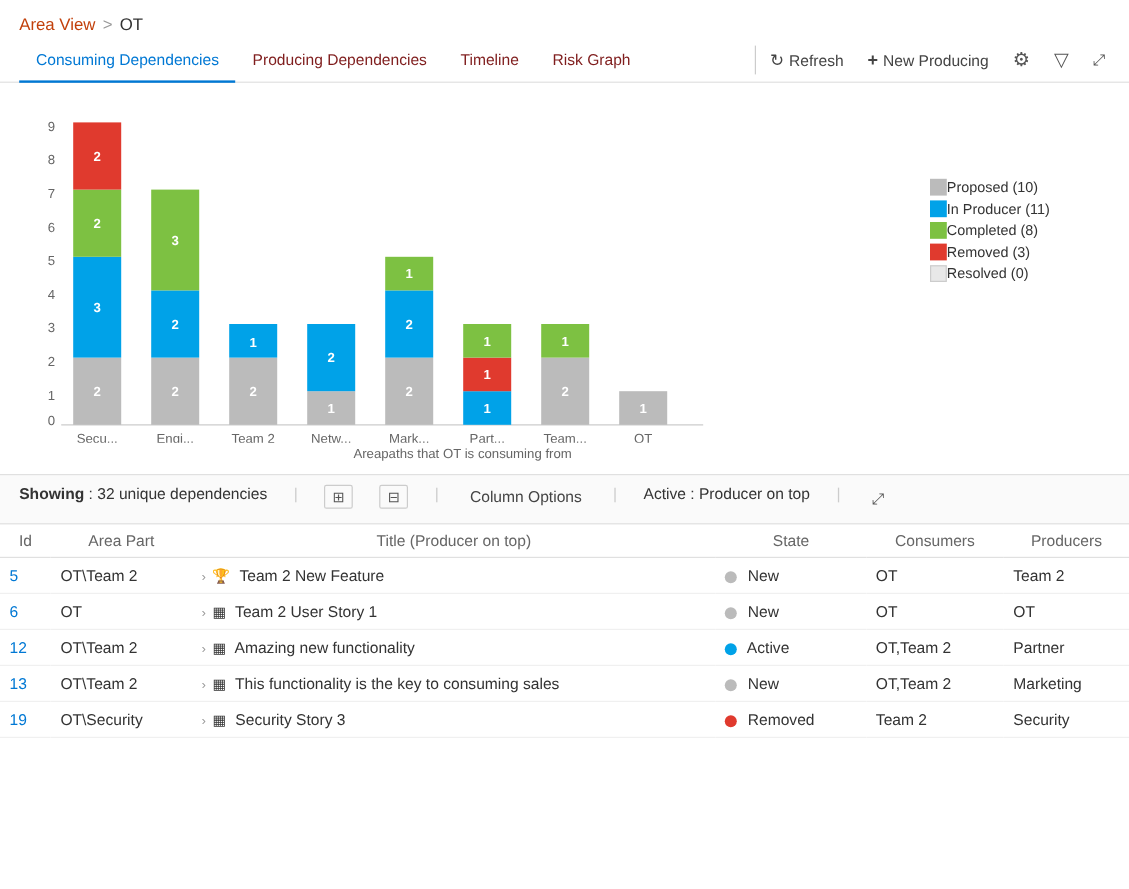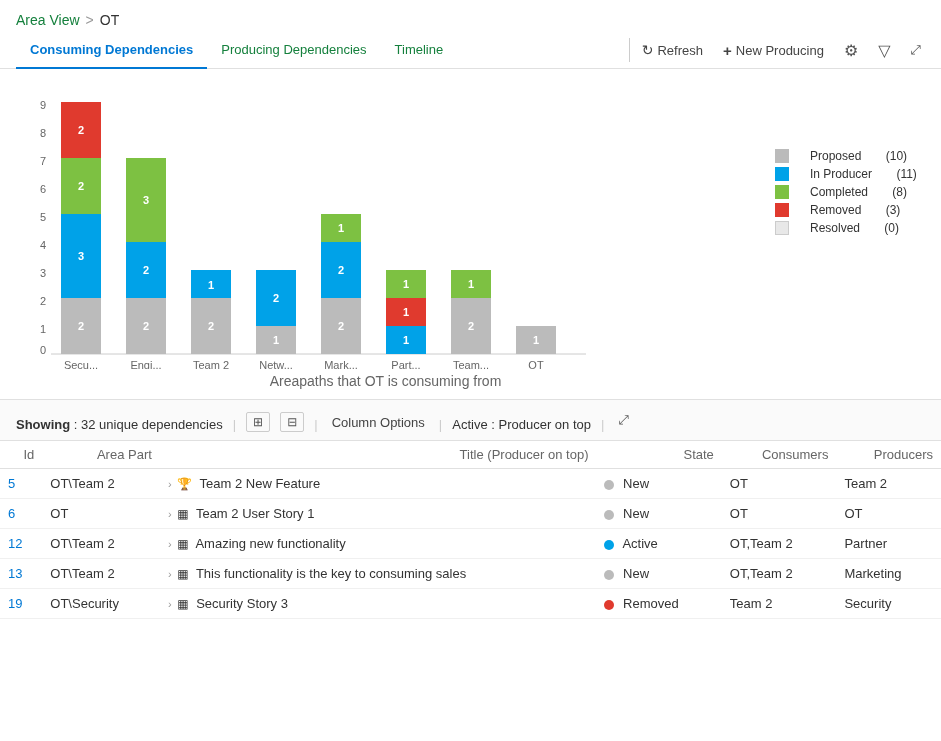--- a/index.html
+++ b/index.html
@@ -6,48 +6,48 @@
     body { font-family: 'Segoe UI', Arial, sans-serif; font-size: 13px; color: #333; background: #fff; }
 
     .header-breadcrumb {
       padding: 12px 16px 4px;
       font-size: 14px;
       color: #666;
       display: flex;
       align-items: center;
       gap: 6px;
     }
-    .header-breadcrumb .area-view { color: #15803d; cursor: pointer; }
+    .header-breadcrumb .area-view { color: #c2410c; cursor: pointer; }
     .header-breadcrumb .separator { color: #999; }
     .header-breadcrumb .current { color: #333; font-weight: 500; }
 
     .tabs-bar {
       display: flex;
       align-items: center;
       border-bottom: 1px solid #e0e0e0;
       padding: 0 16px;
     }
     .tabs-left {
       display: flex;
       align-items: center;
       flex: 1;
     }
     .tab-item {
       padding: 10px 14px;
       cursor: pointer;
-      color: #15803d;
+      color: #7f1d1d;
       font-size: 13px;
       white-space: nowrap;
       border-bottom: 2px solid transparent;
       margin-bottom: -1px;
     }
     .tab-item.active {
       color: #0078d4;
       border-bottom: 2px solid #0078d4;
-      font-weight: 700;
+      font-weight: 400;
     }
 
     .tabs-separator { width: 1px; height: 24px; background: #ccc; margin: 0 8px; }
     .tabs-actions {
       display: flex;
       align-items: center;
       gap: 12px;
     }
     .action-btn {
       display: flex;
@@ -80,37 +80,37 @@
       position: relative;
     }
     .chart-legend {
       min-width: 150px;
       padding-top: 60px;
       font-size: 12px;
     }
     .legend-item {
       display: flex;
       align-items: center;
-      gap: 21px;
+      gap: 0;
       margin-bottom: 4px;
     }
     .legend-swatch {
       width: 14px;
       height: 14px;
       flex-shrink: 0;
     }
 
     
     .showing-bar {
       display: flex;
-      align-items: flex-end;
+      align-items: flex-start;
       padding: 8px 16px;
       border-top: 1px solid #e0e0e0;
       border-bottom: 1px solid #e0e0e0;
-      gap: 10px;
+      gap: 22px;
       font-size: 13px;
       background: #fafafa;
     }
     .showing-bar .bar-sep { color: #ccc; }
     .icon-sm-btn {
       cursor: pointer;
       background: none;
       border: 1px solid #ccc;
       padding: 2px 6px;
       border-radius: 2px;
@@ -126,21 +126,21 @@
       padding: 2px 4px;
     }
 
     
     .dep-table {
       width: 100%;
       border-collapse: collapse;
       font-size: 13px;
     }
     .dep-table th {
-      text-align: right;
+      text-align: center;
       padding: 6px 8px;
       color: #666;
       font-weight: 400;
       border-bottom: 1px solid #e0e0e0;
       white-space: nowrap;
     }
     .dep-table td {
       padding: 7px 8px;
       border-bottom: 1px solid #f0f0f0;
       vertical-align: middle;
@@ -152,41 +152,42 @@
       height: 10px;
       border-radius: 50%;
       margin-right: 5px;
       vertical-align: middle;
     }
     .row-expand { color: #999; font-size: 11px; margin-right: 2px; }
     .work-icon { font-size: 12px; margin-right: 4px; }
 
     .chart-axis-label {
       text-align: center;
-      font-size: 14px;
+      font-size: 11px;
       color: #666;
       margin-top: 4px;
     }
 
     svg.bar-chart { display: block; }
   </style>
 </head>
 <body>
 
 <div class="header-breadcrumb">
   <span class="area-view">Area View</span>
   <span class="separator">&gt;</span>
   <span class="current">OT</span>
 </div>
 
 <div class="tabs-bar">
   <div class="tabs-left">
     <div id="tab-consuming" class="tab-item active">Consuming Dependencies</div>
     <div id="tab-producing" class="tab-item">Producing Dependencies</div>
     <div id="tab-timeline" class="tab-item">Timeline</div>
+    <div id="tab-riskgraph" class="tab-item">Risk Graph</div>
   </div>
   <div class="tabs-separator"></div>
   <div class="tabs-actions">
     <button class="action-btn">
       <span style="font-size:14px;">↻</span>
       <span>Refresh</span>
     </button>
     <button class="action-btn">
       <span style="font-size:15px;font-weight:bold;">+</span>
       <span>New Producing</span>

